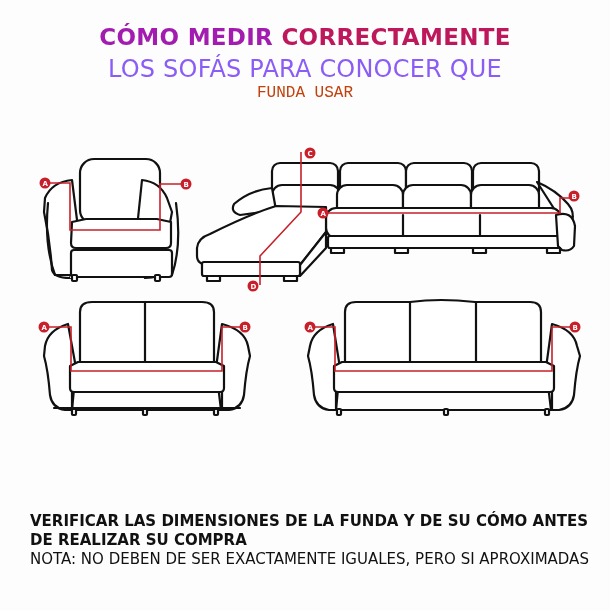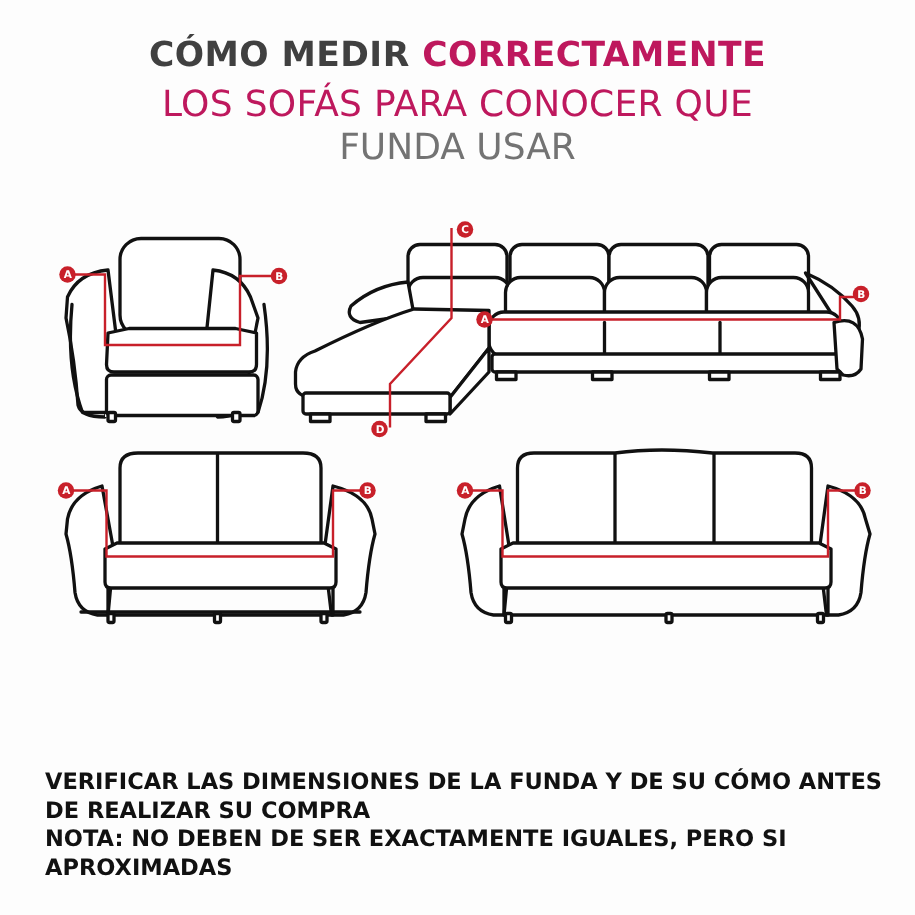--- a/index.html
+++ b/index.html
@@ -1,24 +1,24 @@
 <!DOCTYPE html>
 <html><head>
 <meta charset="utf-8">
 <style>
   html,body{margin:0;padding:0;background:#fdfdfd;}
   body{width:610px;height:610px;position:relative;overflow:hidden;font-family:"DejaVu Sans","Liberation Sans",sans-serif;}
   .title{position:absolute;left:0;width:610px;text-align:center;}
   .t1{top:24px;font-size:23px;font-weight:bold;letter-spacing:0.3px;}
-  .t1 .teal{color:#404040;}
+  .t1 .teal{color:#a21caf;}
   .t1 .blk{color:#be185d;}
-  .t2{top:55px;font-size:24px;color:#be185d;font-weight:normal;letter-spacing:0.2px;}
-  .t3{top:84px;font-size:24px;color:#737373;}
+  .t2{top:55px;font-size:24px;color:#8b5cf6;font-weight:normal;letter-spacing:0.2px;}
+  .t3{top:84px;font-size:16px;color:#c2410c;font-family:Liberation Mono, monospace;}
   svg.art{position:absolute;left:0;top:0;}
-  .foot{position:absolute;left:30px;width:560px;color:#111;font-weight:bold;}
+  .foot{position:absolute;left:30px;width:560px;color:#111;}
   .f1{top:512px;font-size:15px;font-weight:bold;line-height:19px;}
   .f2{top:550px;font-size:15px;line-height:19px;}
   .lbl{font-family:"DejaVu Sans",sans-serif;font-size:7px;font-weight:bold;fill:#fff;}
 </style>
 </head>
 <body>
 
 <div class="title t1"><span class="teal">CÓMO MEDIR</span> <span class="blk">CORRECTAMENTE</span></div>
 <div class="title t2">LOS SOFÁS PARA CONOCER QUE</div>
 <div class="title t3">FUNDA USAR</div>

